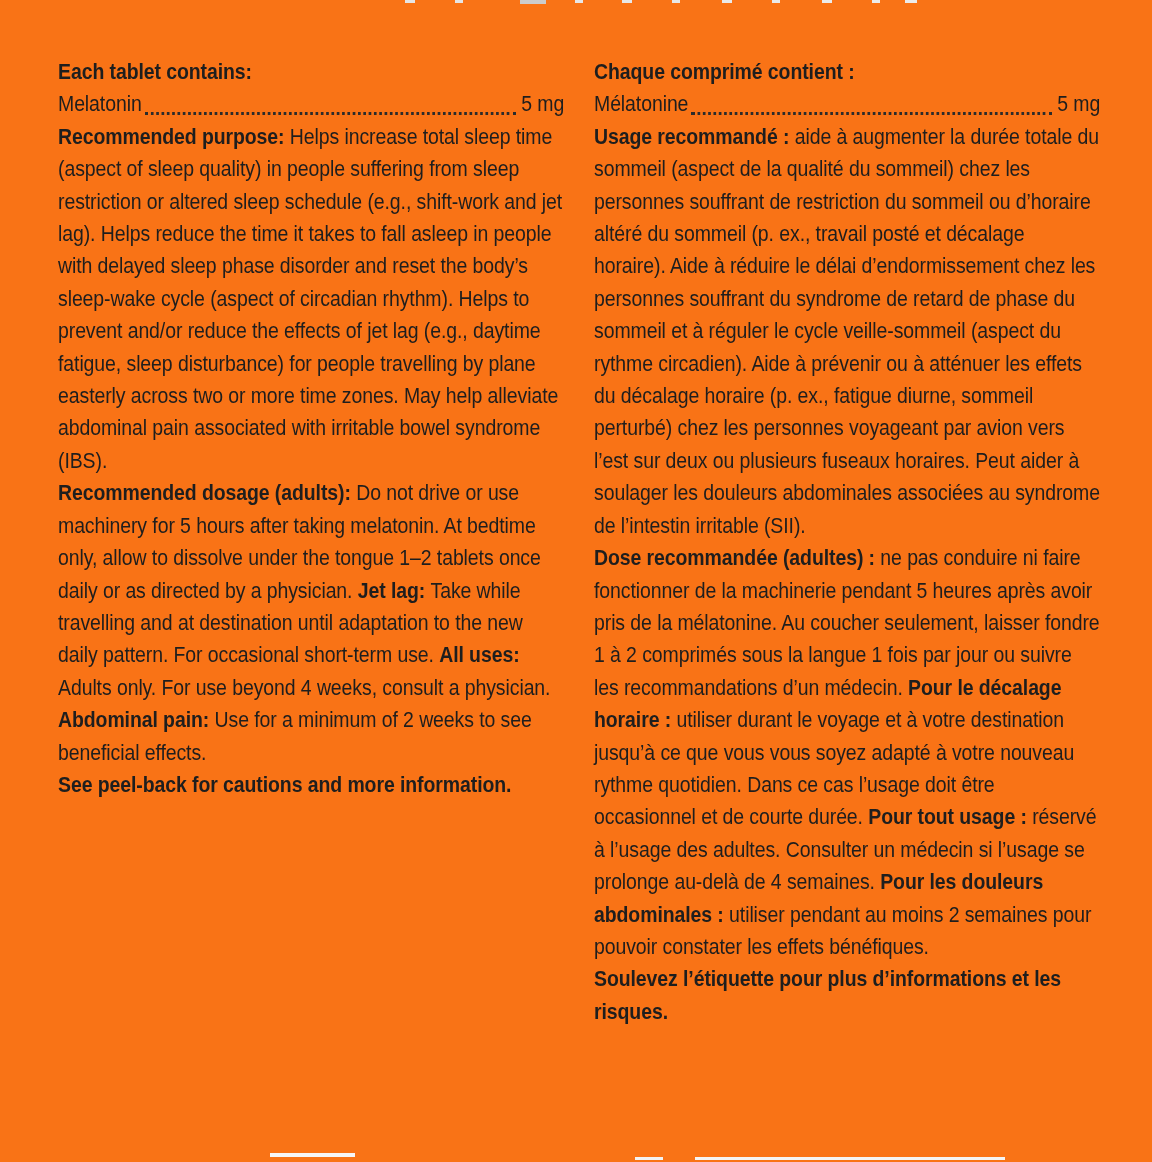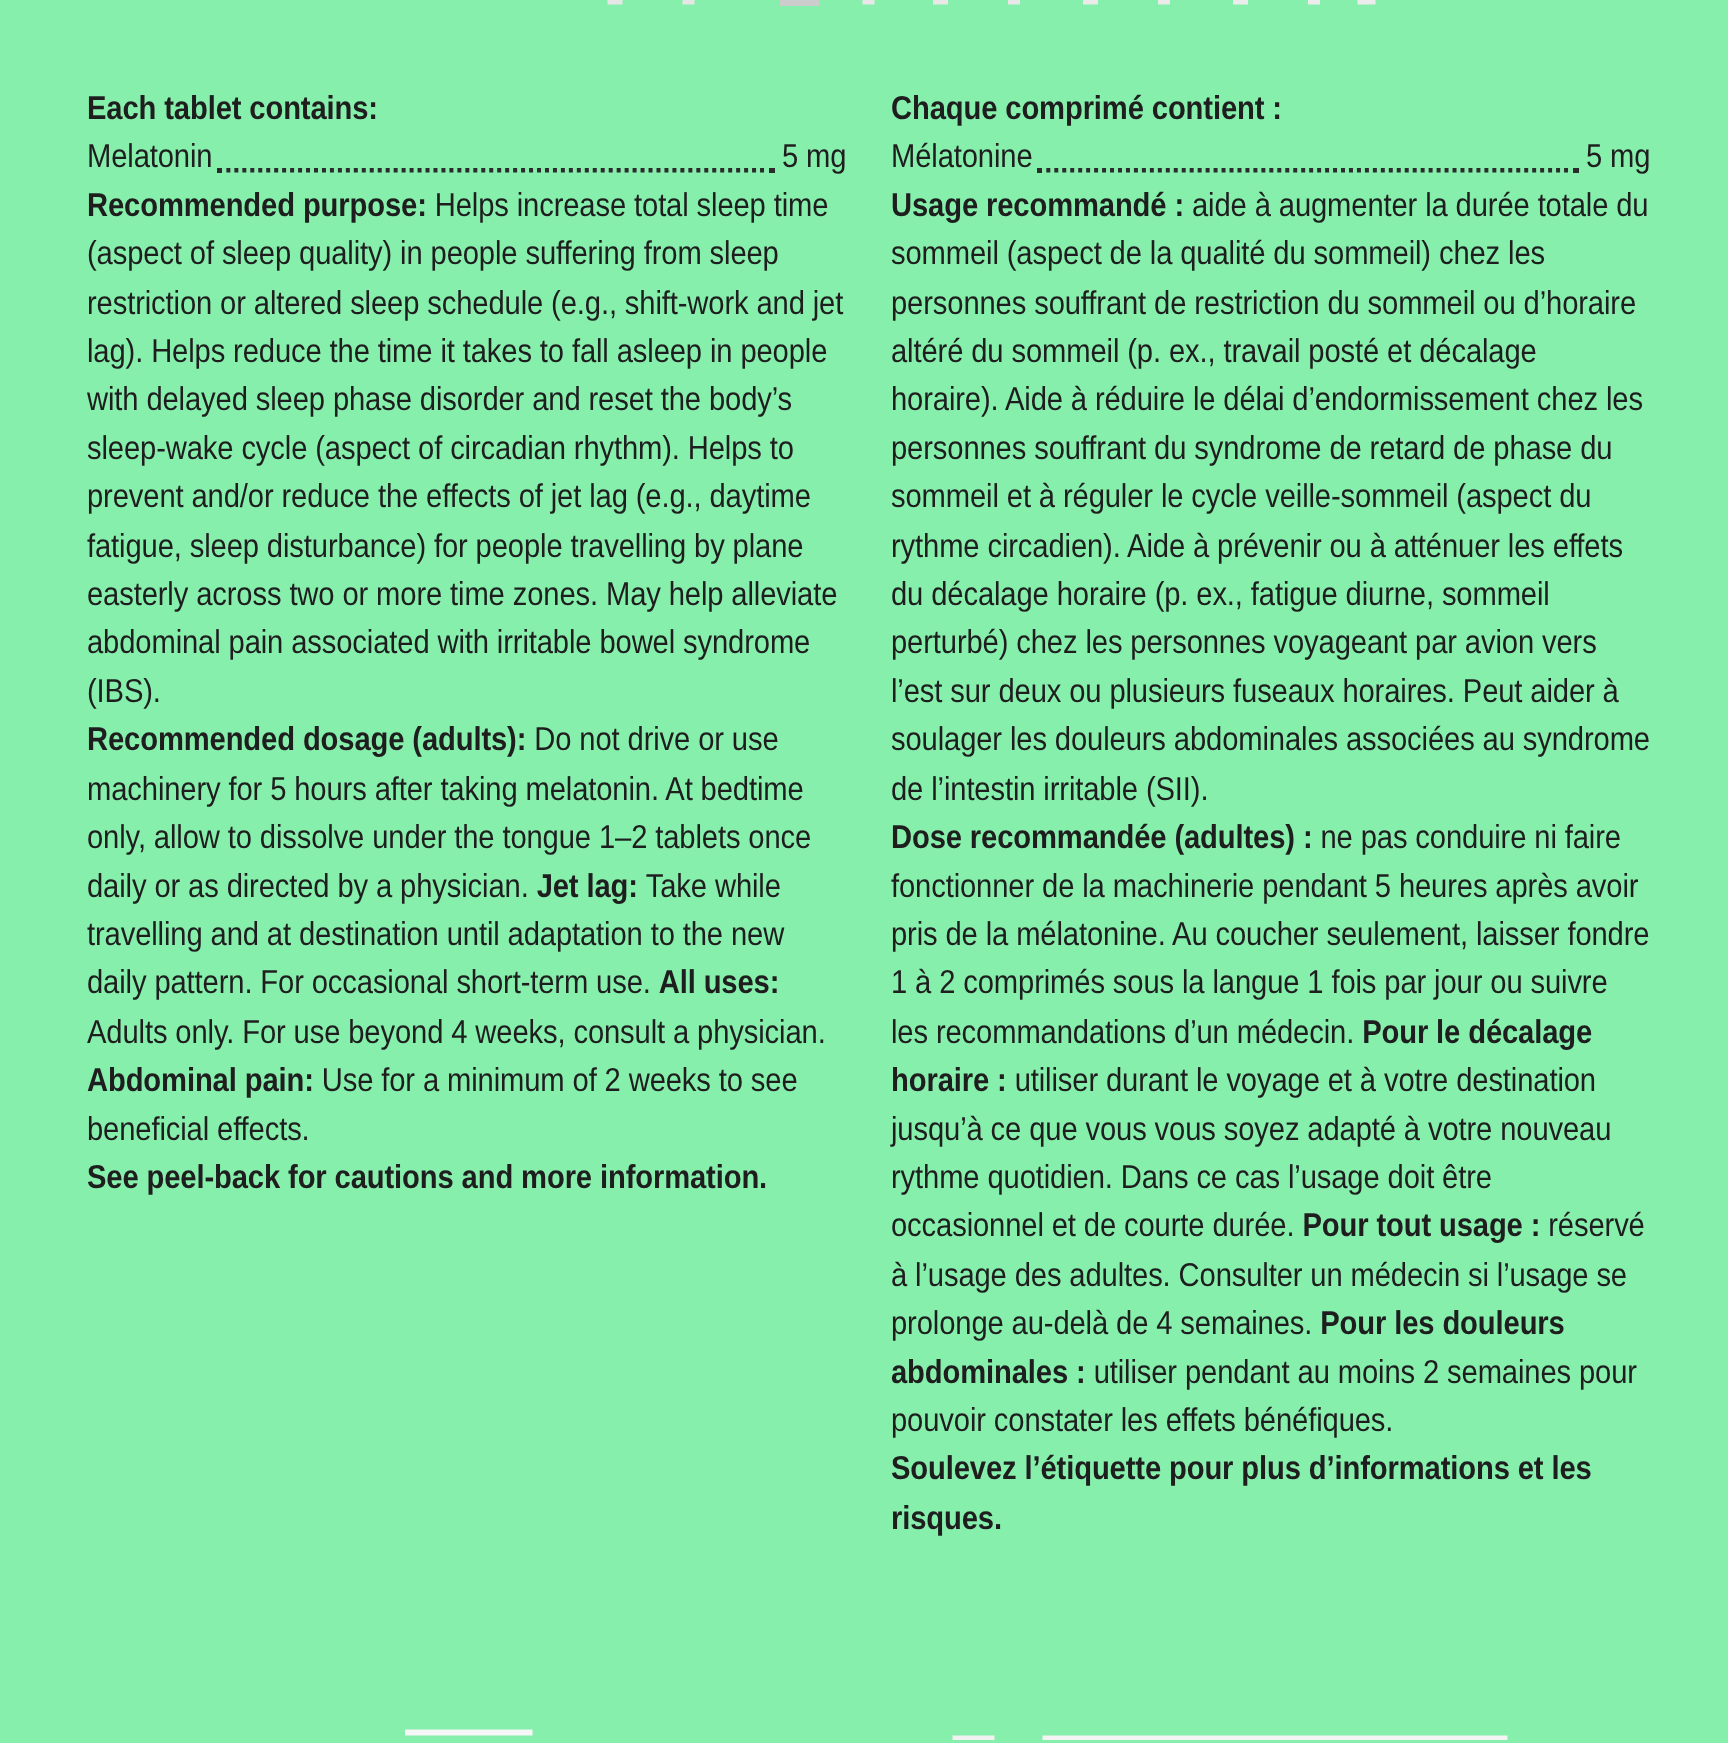--- a/index.html
+++ b/index.html
@@ -11,21 +11,21 @@
     width: 1152px;
     height: 1162px;
     position: relative;
     overflow: hidden;
     font-family: "Liberation Sans", sans-serif;
     color: #1e1e1e;
   }
   .label-panel {
     position: absolute;
     inset: 0;
-    background: #86efac;
+    background: #f97316;
   }
   .col {
     position: absolute;
     top: 56px;
     width: 572px;                 
     transform: scaleX(0.885);     
     transform-origin: 0 0;
     font-size: 22px;
     line-height: 32.4px;
     letter-spacing: -0.1px;

